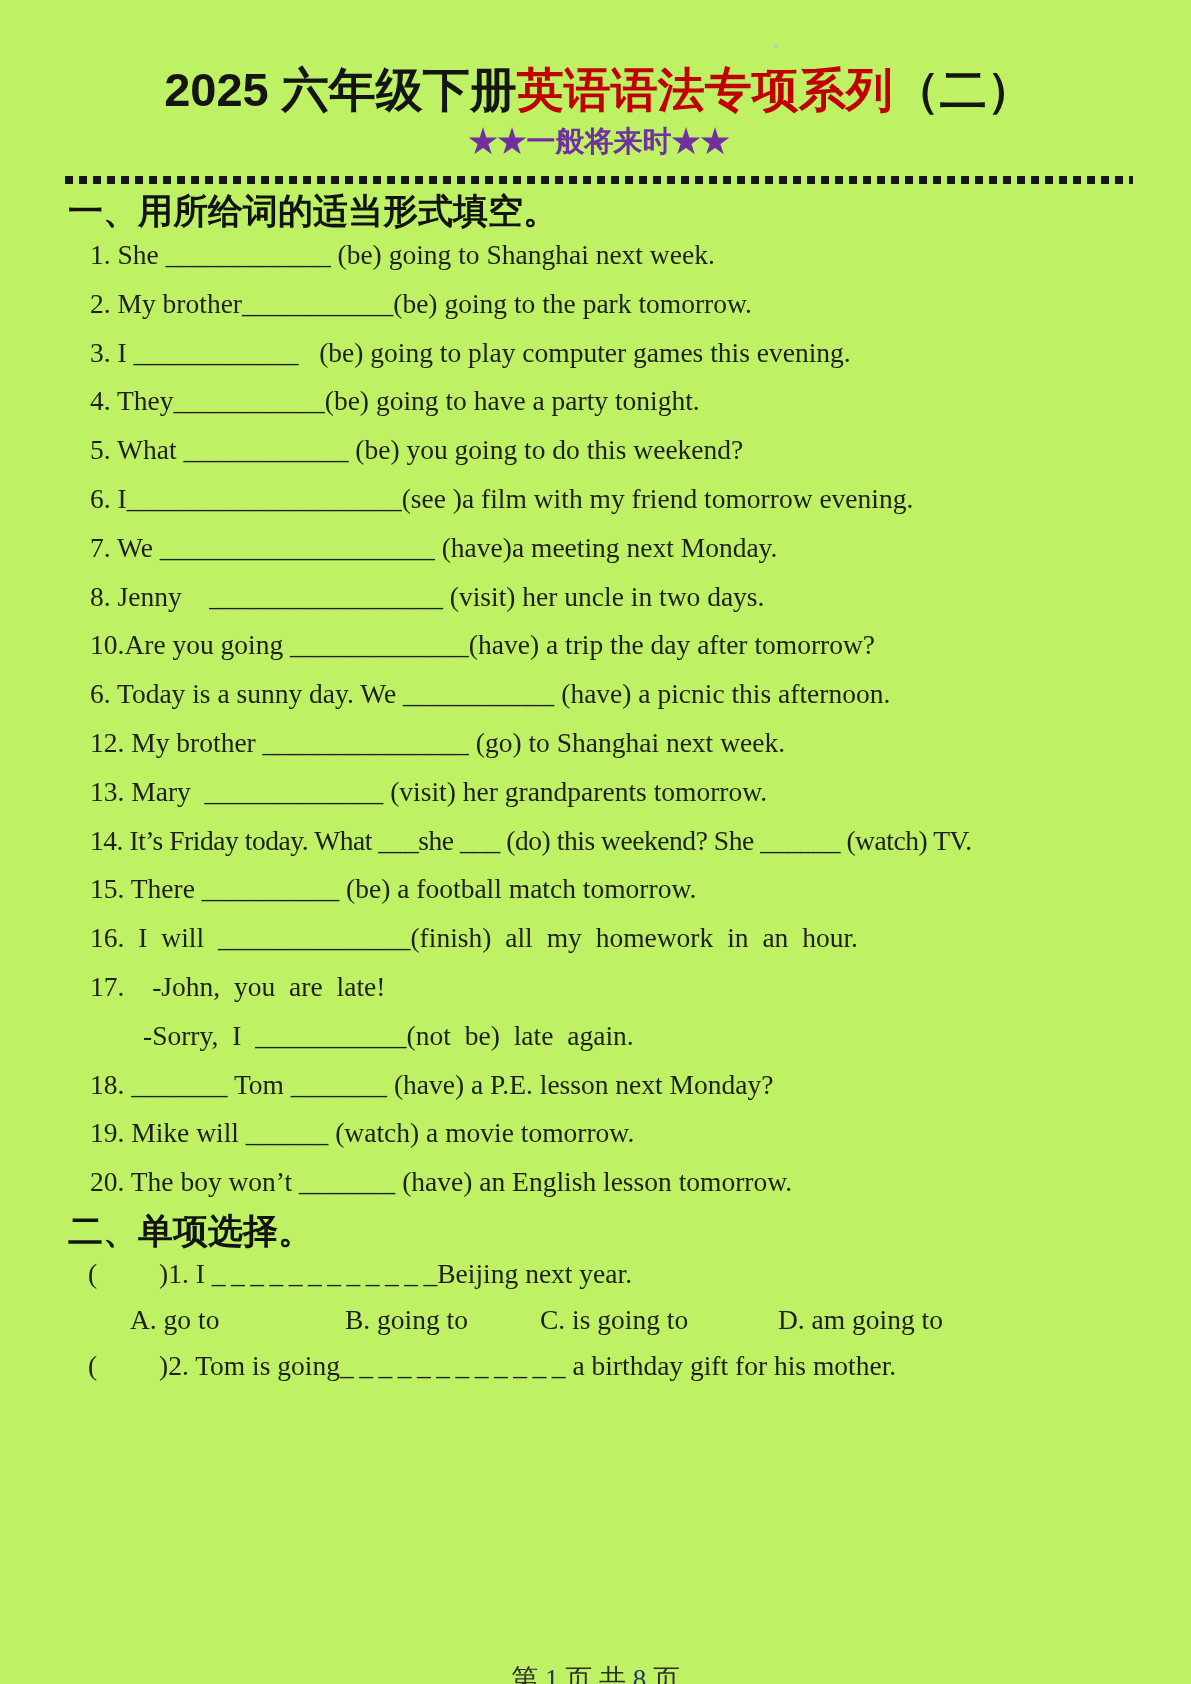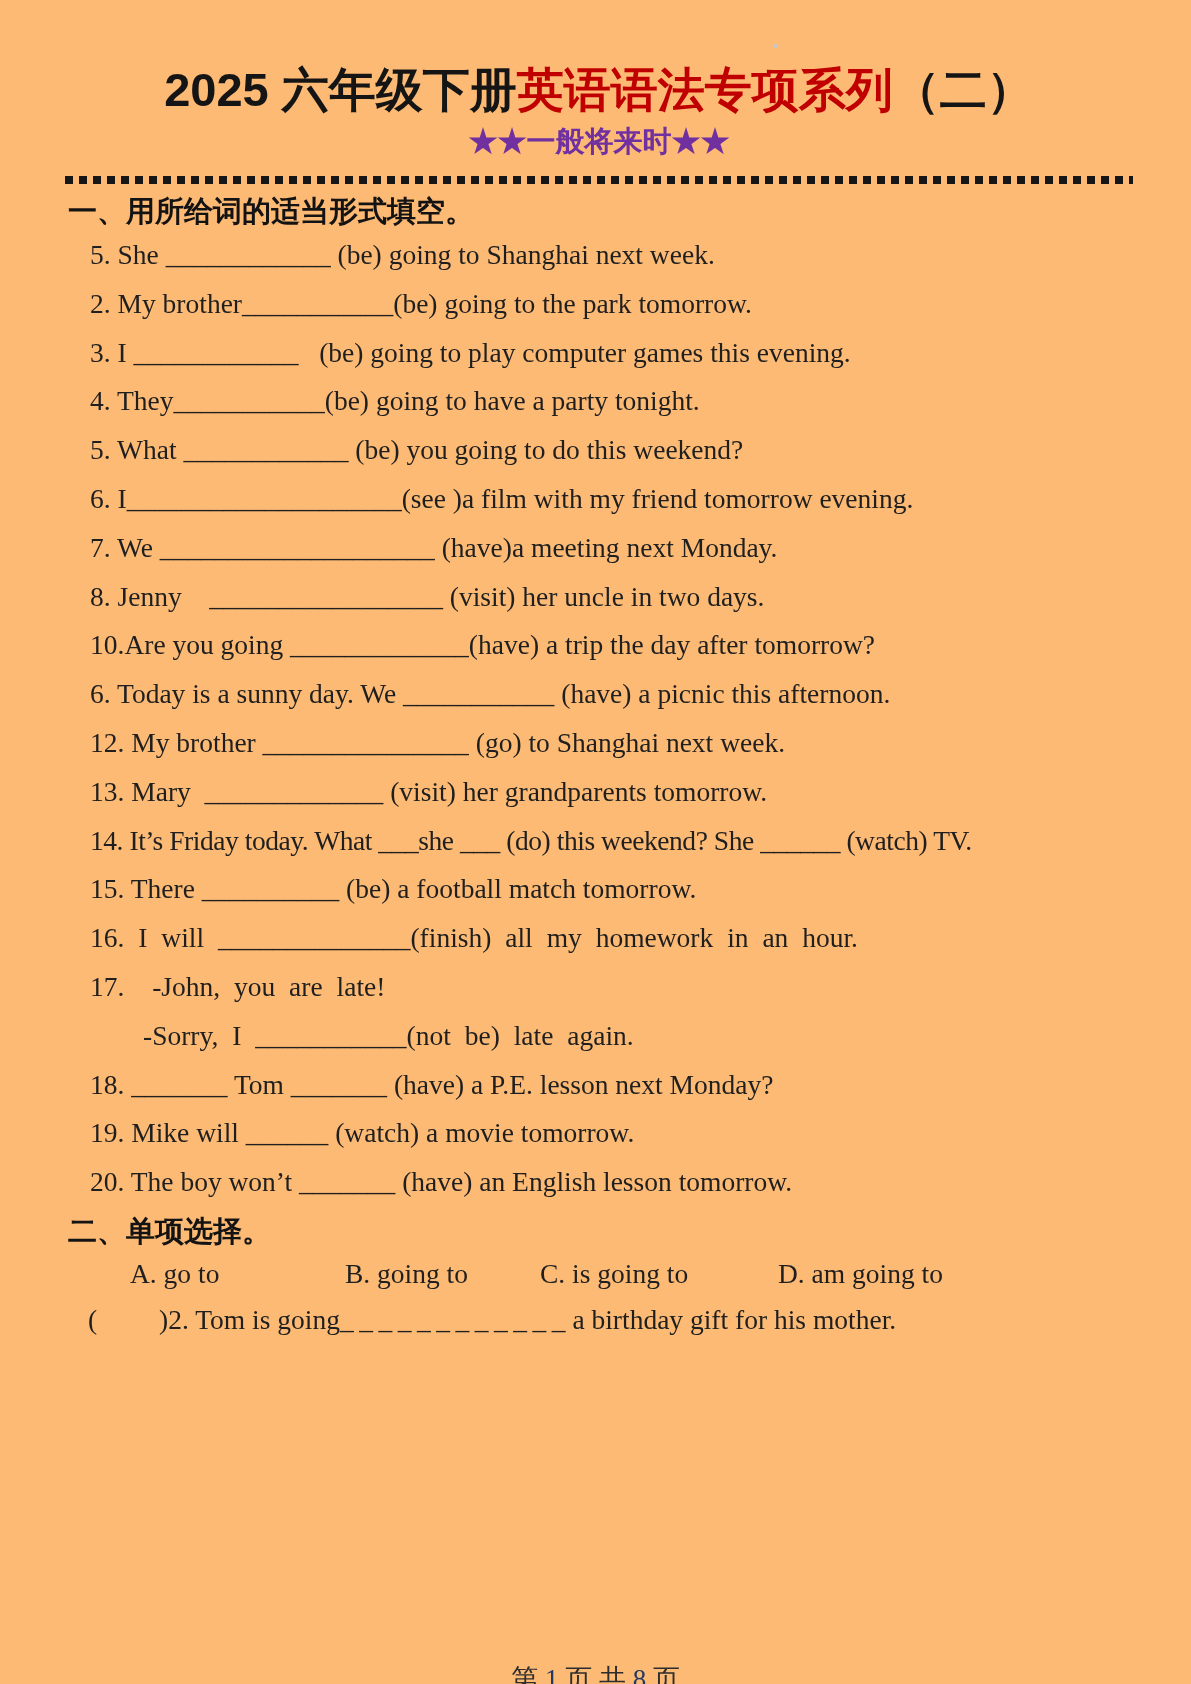--- a/index.html
+++ b/index.html
@@ -1,19 +1,19 @@
 <!DOCTYPE html>
 <html><head>
 <meta charset="utf-8">
 <style>
   html,body { margin:0; padding:0; background:#ffffff; }
   .page {
     position:relative;
     width:1191px; height:1684px;
-    background:#fdba74;
+    background:#bef264;
     font-family:"Liberation Serif", serif;
     color:#1f1f1f;
     overflow:hidden;
   }
   .content { position:absolute; left:65px; right:58px; top:0; }
   .faint-dot {
     position:absolute; left:774px; top:44px;
     width:4px; height:4px; background:#c8c8c8; border-radius:1px;
   }
   .title {
@@ -40,21 +40,21 @@
   .dotted {
     margin-top:17px;
     height:8px;
     background:repeating-linear-gradient(to right, #161616 0 8px, transparent 8px 14px);
   }
   .sec-heading {
     margin-top:7px;
     padding-left:3px;
     font-family:"Liberation Sans", sans-serif;
     font-weight:bold;
-    font-size:29px;
+    font-size:35px;
     line-height:40px;
     color:#131313;
     white-space:pre;
   }
   .sec-heading.second { margin-top:4px; }
   .q {
     font-size:27.5px;
     line-height:48.8px;
     padding-left:25px;
     white-space:pre;
@@ -95,21 +95,21 @@
   <div class="content">
 
     <div class="title"><span>2025 六年级下册</span><span class="red">英语语法专项系列</span><span>（二）</span></div>
 
     <div class="subtitle">★★一般将来时★★</div>
 
     <div class="dotted"></div>
 
     <div class="sec-heading">一、用所给词的适当形式填空。</div>
 
-    <div class="q">5. She ____________ (be) going to Shanghai next week.</div>
+    <div class="q">1. She ____________ (be) going to Shanghai next week.</div>
     <div class="q">2. My brother___________(be) going to the park tomorrow.</div>
     <div class="q">3. I ____________   (be) going to play computer games this evening.</div>
     <div class="q">4. They___________(be) going to have a party tonight.</div>
     <div class="q">5. What ____________ (be) you going to do this weekend?</div>
     <div class="q">6. I____________________(see )a film with my friend tomorrow evening.</div>
     <div class="q">7. We ____________________ (have)a meeting next Monday.</div>
     <div class="q">8. Jenny    _________________ (visit) her uncle in two days.</div>
     <div class="q">10.Are you going _____________(have) a trip the day after tomorrow?</div>
     <div class="q">6. Today is a sunny day. We ___________ (have) a picnic this afternoon.</div>
     <div class="q">12. My brother _______________ (go) to Shanghai next week.</div>
@@ -118,20 +118,21 @@
     <div class="q">15. There __________ (be) a football match tomorrow.</div>
     <div class="q wide">16. I will ______________(finish) all my homework in an hour.</div>
     <div class="q wide">17.  -John, you are late!</div>
     <div class="q wide indent-sorry">-Sorry, I ___________(not be) late again.</div>
     <div class="q">18. _______ Tom _______ (have) a P.E. lesson next Monday?</div>
     <div class="q">19. Mike will ______ (watch) a movie tomorrow.</div>
     <div class="q">20. The boy won’t _______ (have) an English lesson tomorrow.</div>
 
     <div class="sec-heading second">二、单项选择。</div>
 
+    <div class="mc-q">(         )1. I _ _ _ _ _ _ _ _ _ _ _ _Beijing next year.</div>
     <div class="opts">
       <span>A. go to</span>
       <span>B. going to</span>
       <span>C. is going to</span>
       <span>D. am going to</span>
     </div>
 
     <div class="mc-q">(         )2. Tom is going_ _ _ _ _ _ _ _ _ _ _ _ a birthday gift for his mother.</div>
 
   </div>

